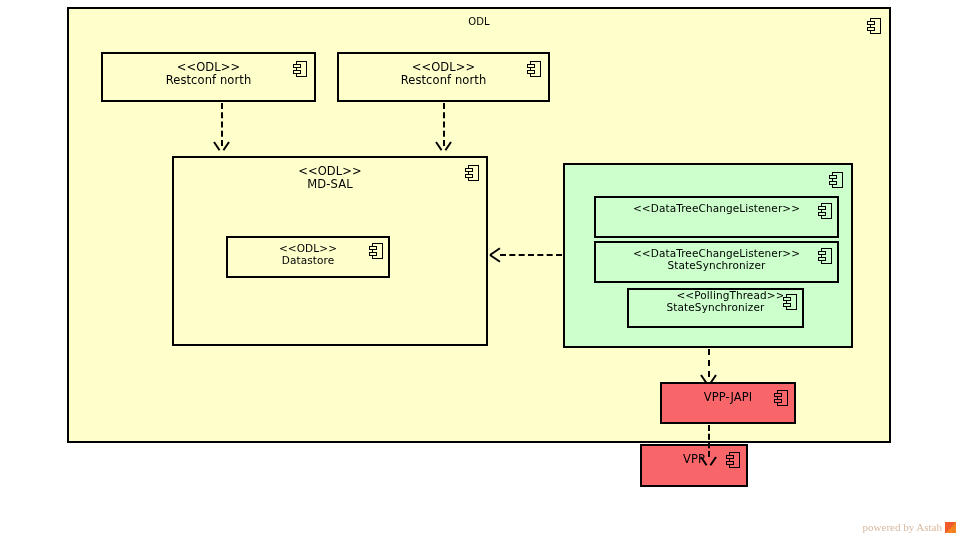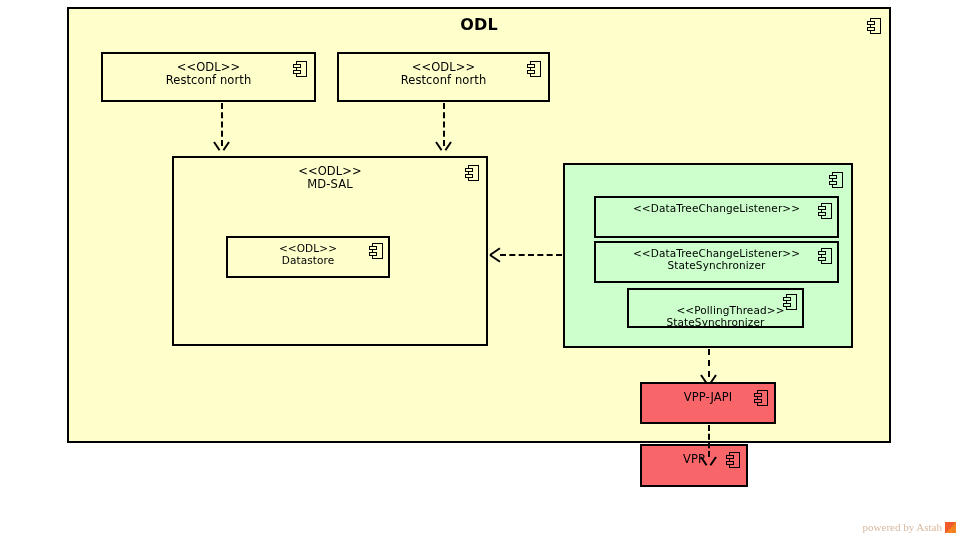--- a/index.html
+++ b/index.html
@@ -88,21 +88,21 @@
 
   
   .vhead { position: absolute; }
   .vhead span {
     position: absolute;
     display: block;
     background: #000;
   }
 
   
-  .t-outer-title { font-size: 16px; font-weight: bold; }
+  .t-outer-title { font-size: 10px; }
   .t-box         { font-size: 11.5px; }
   .t-small       { font-size: 10.5px; }
 
   
   #watermark {
     position: absolute;
     display: flex;
     align-items: center;
     gap: 3px;
     font-size: 11px;
@@ -193,30 +193,30 @@
     <span class="stereo t-small" style="margin-top:5px;">&lt;&lt;DataTreeChangeListener&gt;&gt;</span>
     <span class="cname t-small">StateSynchronizer</span>
     <span class="comp-icon green-box" style="right:5px; top:5px;">
       <span class="body"></span>
         <span class="tab t1 green-box"></span>
         <span class="tab t2 green-box"></span>
     </span>
   </div>
 
   <div class="comp green-box" style="left:627px; top:288px; width:177px; height:40px;">
-    <span class="stereo t-small" style="margin-top:15px;padding-left:30px;">&lt;&lt;PollingThread&gt;&gt;</span>
+    <span class="stereo t-small" style="margin-top:0;padding-left:30px;">&lt;&lt;PollingThread&gt;&gt;</span>
     <span class="cname t-small">StateSynchronizer</span>
     <span class="comp-icon green-box" style="right:5px; top:4px;">
       <span class="body"></span>
         <span class="tab t1 green-box"></span>
         <span class="tab t2 green-box"></span>
     </span>
   </div>
 
-  <div class="comp red-box" style="left:640px; top:382px; width:136px; height:42px;">
+  <div class="comp red-box" style="left:660px; top:382px; width:136px; height:42px;">
     <span class="cname t-box" style="margin-top:7px;">VPP-JAPI</span>
     <span class="comp-icon red-box" style="right:6px; top:6px;">
       <span class="body"></span>
         <span class="tab t1 red-box"></span>
         <span class="tab t2 red-box"></span>
     </span>
   </div>
 
   <div class="comp red-box" style="left:640px; top:444px; width:108px; height:43px;">
     <span class="cname t-box" style="margin-top:7px;">VPP</span>

